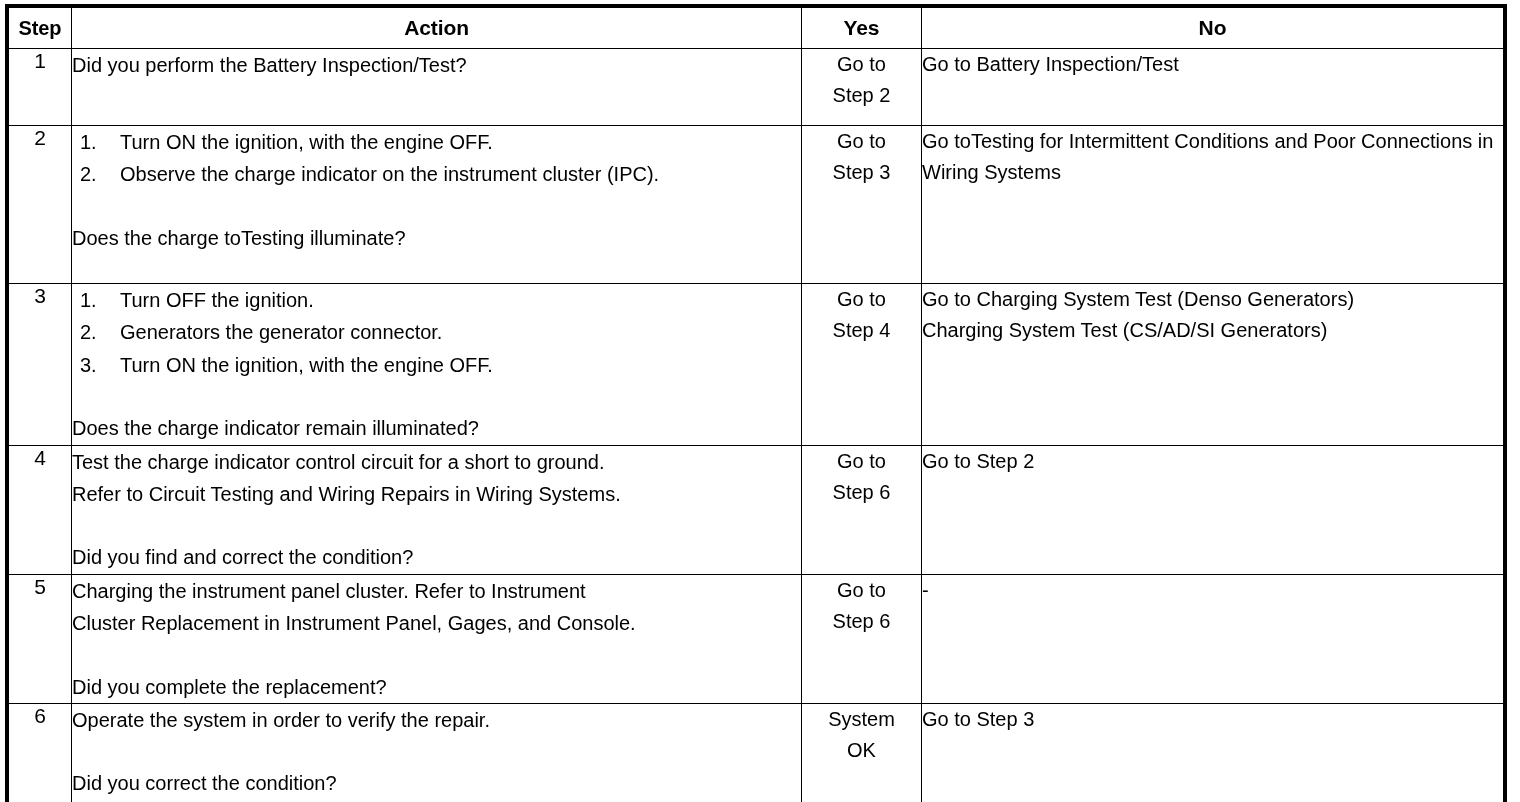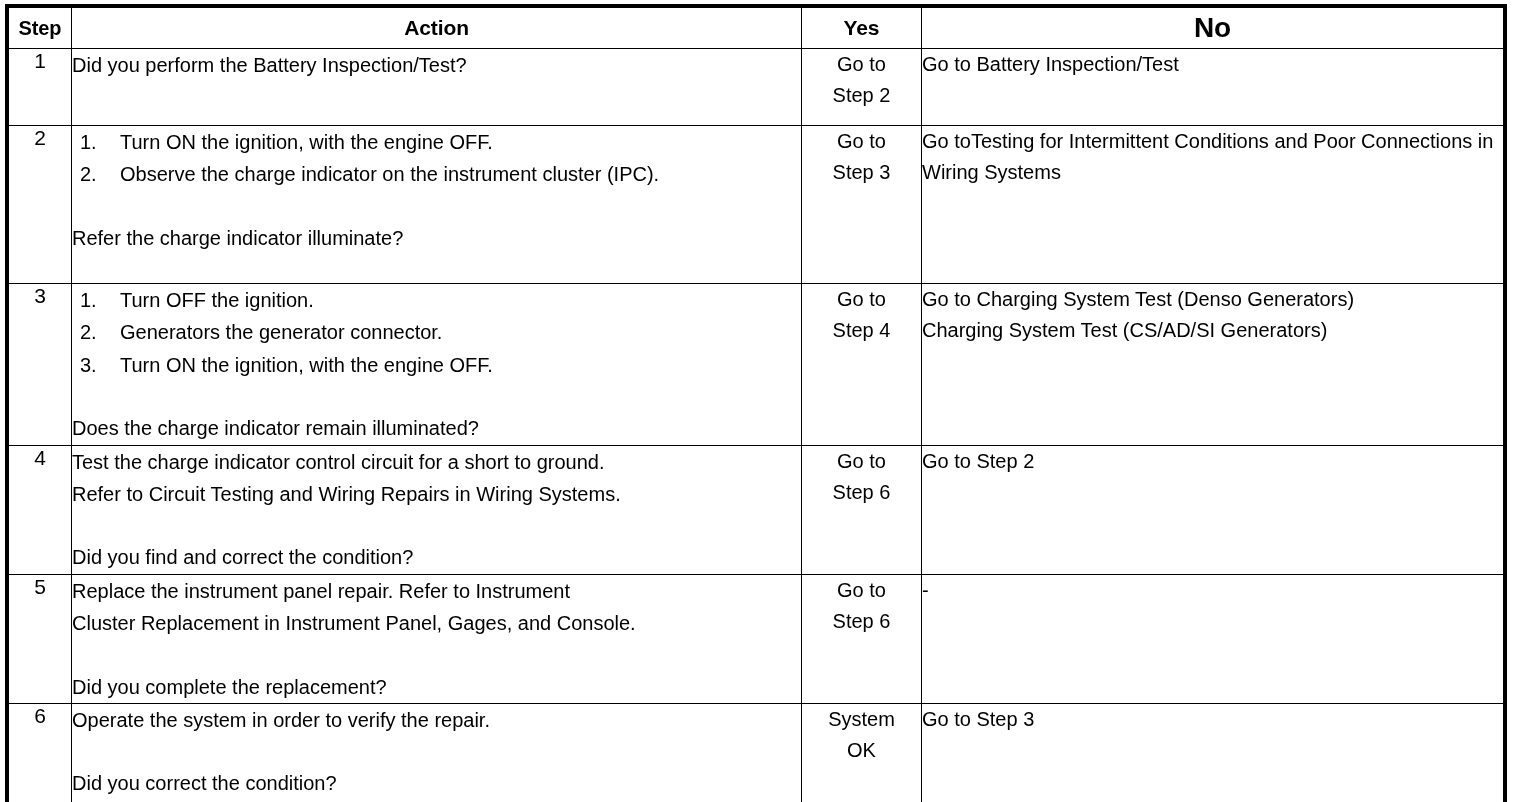--- a/index.html
+++ b/index.html
@@ -60,21 +60,21 @@
     vertical-align: middle;
     font-weight: bold;
     font-size: 21px;
     height: 40px;
     line-height: 40px;
     letter-spacing: -0.1px;
   }
   thead th.h-step   { font-size: 20px; }
   thead th.h-action { font-size: 21px; }
   thead th.h-yes    { font-size: 21px; }
-  thead th.h-no     { font-size: 28px; }
+  thead th.h-no     { font-size: 21px; }
 
   
   td.step-cell {
     text-align: center;
     vertical-align: middle;
     font-size: 21px;
     line-height: 1.1;
   }
 
   td.action-cell {
@@ -173,21 +173,21 @@
           <ol class="steps">
             <li>
               <span class="num">1.</span>
               <span>Turn ON the ignition, with the engine OFF.</span>
             </li>
             <li>
               <span class="num">2.</span>
               <span>Observe the charge indicator on the instrument cluster (IPC).</span>
             </li>
           </ol>
-          <div class="q-line">Refer the charge indicator illuminate?</div>
+          <div class="q-line">Does the charge toTesting illuminate?</div>
         </td>
         <td class="yes-cell">Go to
 Step 3</td>
         <td class="no-cell">Go toTesting for Intermittent Conditions and Poor Connections in Wiring Systems</td>
       </tr>
 
       <tr style="height:160px;">
         <td class="step-cell">3</td>
         <td class="action-cell">
           <ol class="steps">
@@ -220,21 +220,21 @@
           <div class="q-line">Did you find and correct the condition?</div>
         </td>
         <td class="yes-cell">Go to
 Step 6</td>
         <td class="no-cell">Go to Step 2</td>
       </tr>
 
       <tr style="height:126px;">
         <td class="step-cell">5</td>
         <td class="action-cell">
-          <span class="plain-line">Replace the instrument panel repair. Refer to Instrument</span>
+          <span class="plain-line">Charging the instrument panel cluster. Refer to Instrument</span>
           <span class="plain-line">Cluster Replacement in Instrument Panel, Gages, and Console.</span>
           <div class="q-line">Did you complete the replacement?</div>
         </td>
         <td class="yes-cell">Go to
 Step 6</td>
         <td class="no-cell dash-cell">-</td>
       </tr>
 
       <tr style="height:100px;">
         <td class="step-cell">6</td>

